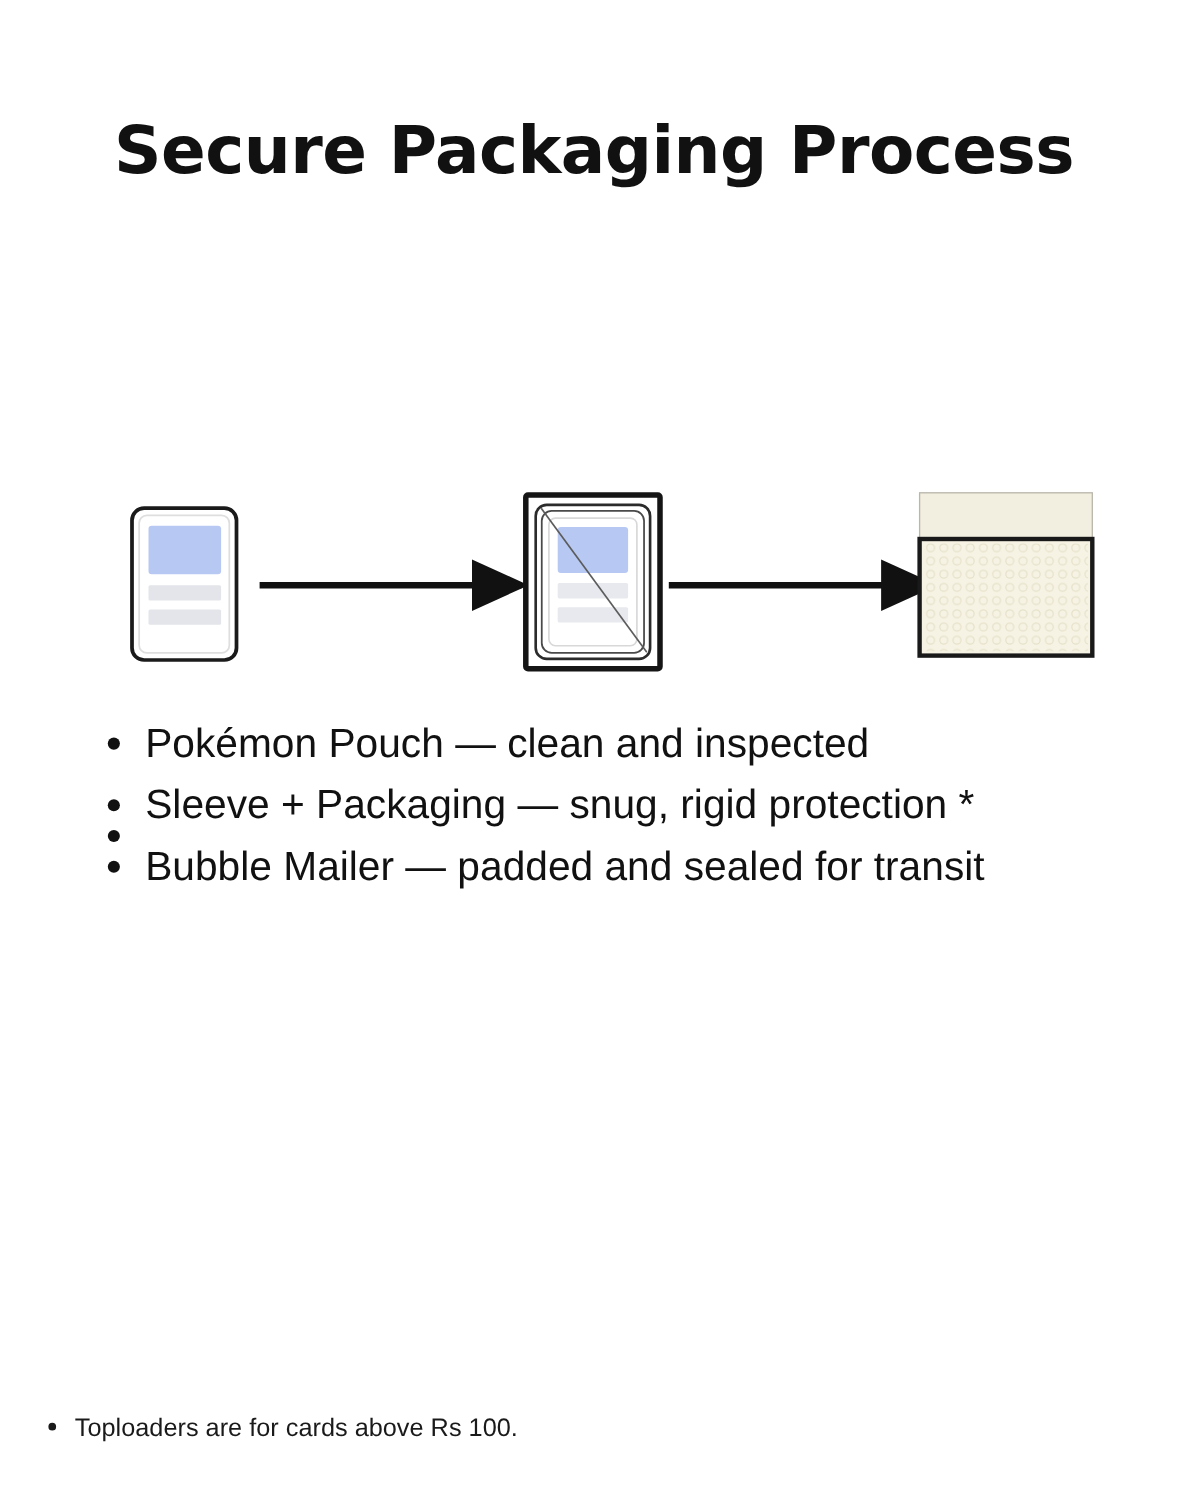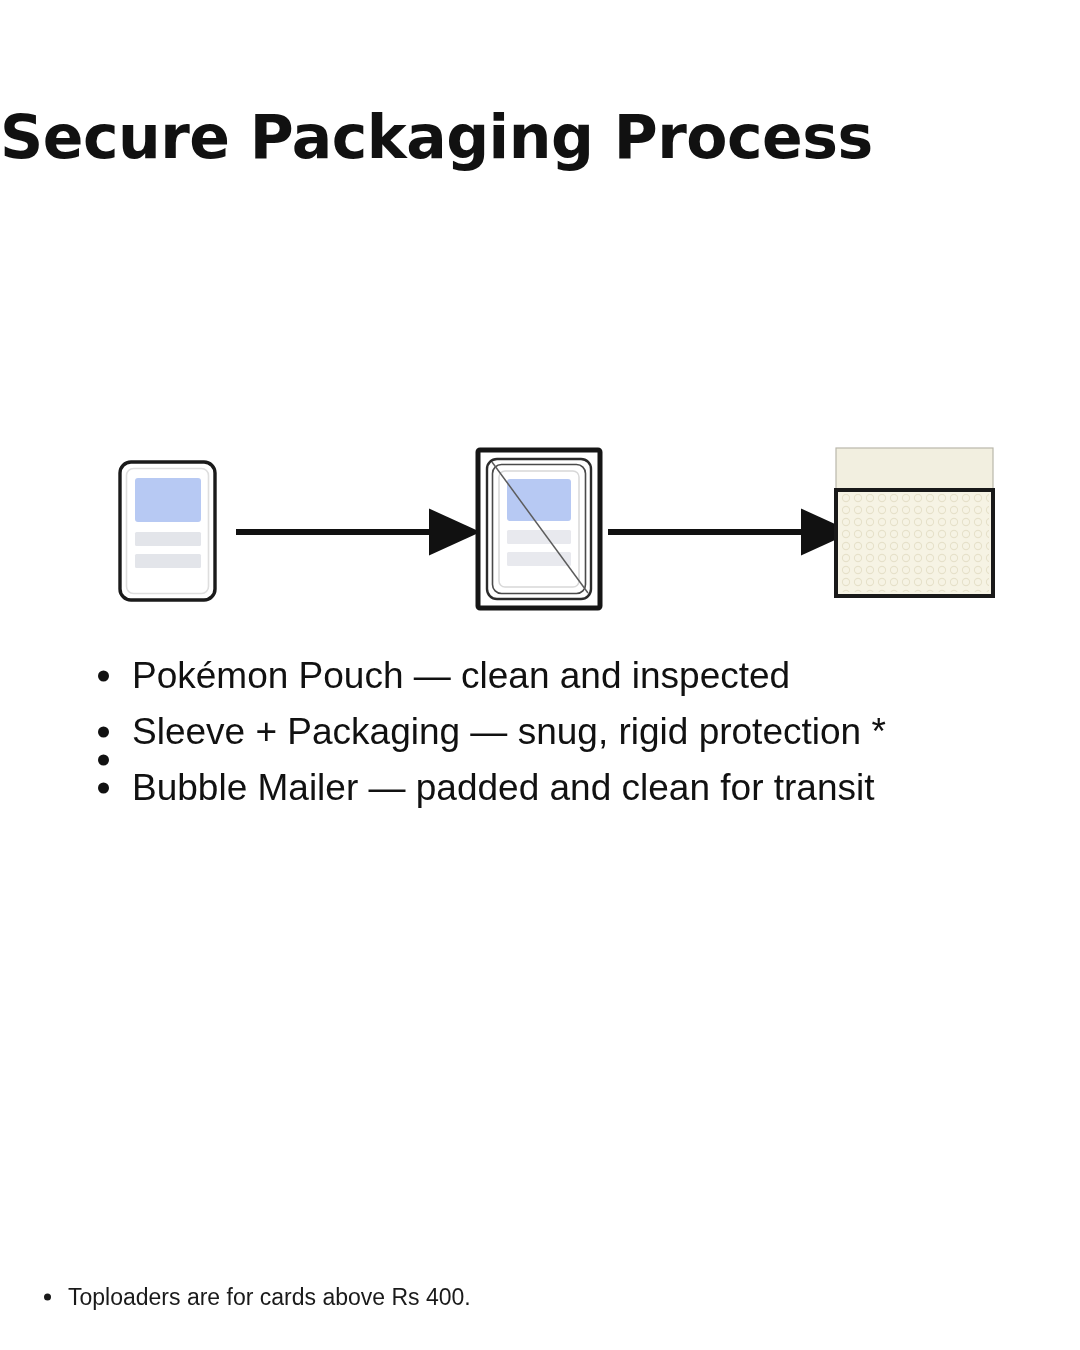--- a/index.html
+++ b/index.html
@@ -16,21 +16,21 @@
     color: #111111;
     -webkit-font-smoothing: antialiased;
   }
 
   
   .slide-title {
     position: absolute;
     left: 0;
     top: 104px;
     width: 1080px;
-    text-align: left;
+    text-align: center;
     font-family: "DejaVu Sans", sans-serif;
     font-size: 60px;
     font-weight: bold;
     letter-spacing: -0.5px;
     color: #111111;
     line-height: 1.1;
   }
 
   
   .diagram {
@@ -164,22 +164,22 @@
   </li>
   <li class="bullet-item">
     <span class="dot"></span>
     <span>Sleeve + Packaging — snug, rigid protection *</span>
   </li>
   <li class="bullet-item">
     <span class="dot"></span>
   </li>
   <li class="bullet-item">
     <span class="dot"></span>
-    <span>Bubble Mailer — padded and clean for transit</span>
+    <span>Bubble Mailer — padded and sealed for transit</span>
   </li>
 </ul>
 
 <ul class="footnote">
   <li class="footnote-item">
     <span class="dot"></span>
-    <span>Toploaders are for cards above Rs 400.</span>
+    <span>Toploaders are for cards above Rs 100.</span>
   </li>
 </ul>
 
 </body></html>

